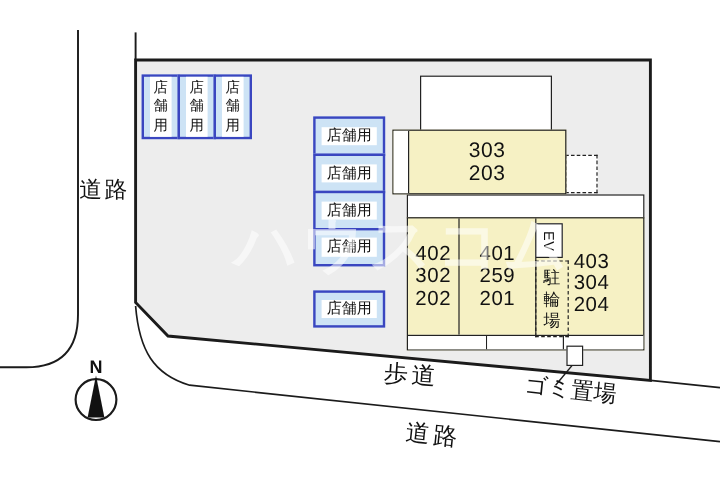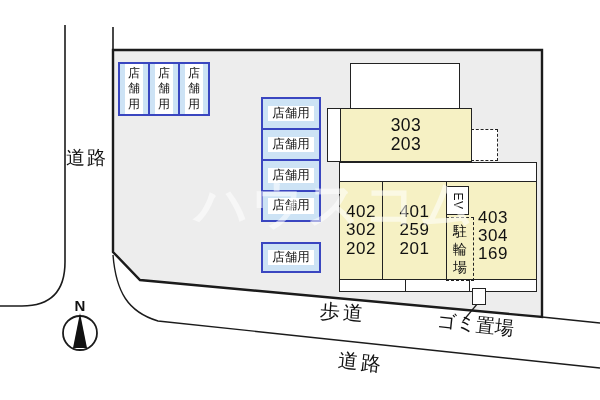--- a/index.html
+++ b/index.html
@@ -136,21 +136,21 @@
         <div class="evbox">
           <span class="rot">EV</span>
         </div>
         <div class="cycle">
           <span class="txt">駐
 輪
 場</span>
         </div>
         <span class="units pre">403
 304
-169</span>
+204</span>
       </div>
     </div>
     <div class="bstrip">
       <div class="bcell" style="width:66px;"></div>
       <div class="bcell" style="width:64px;"></div>
       <div class="bcell" style="flex:1;"></div>
     </div>
   </div>
 
   <div class="garbage"></div>

